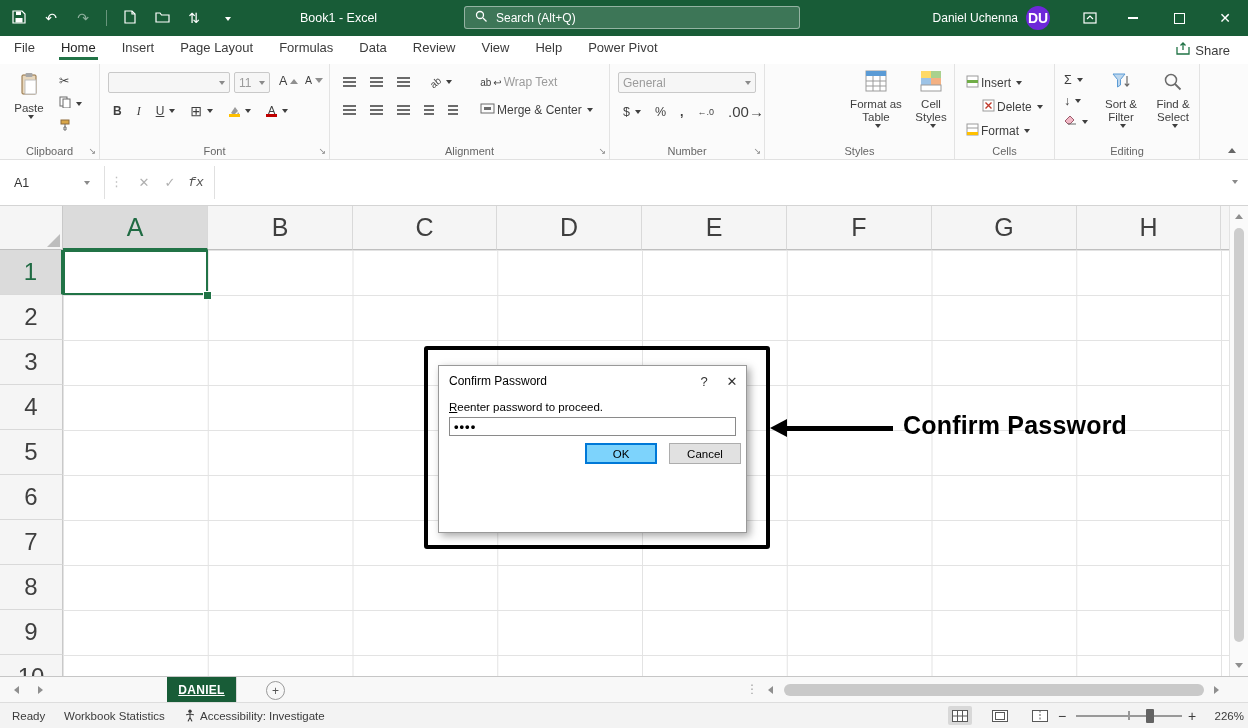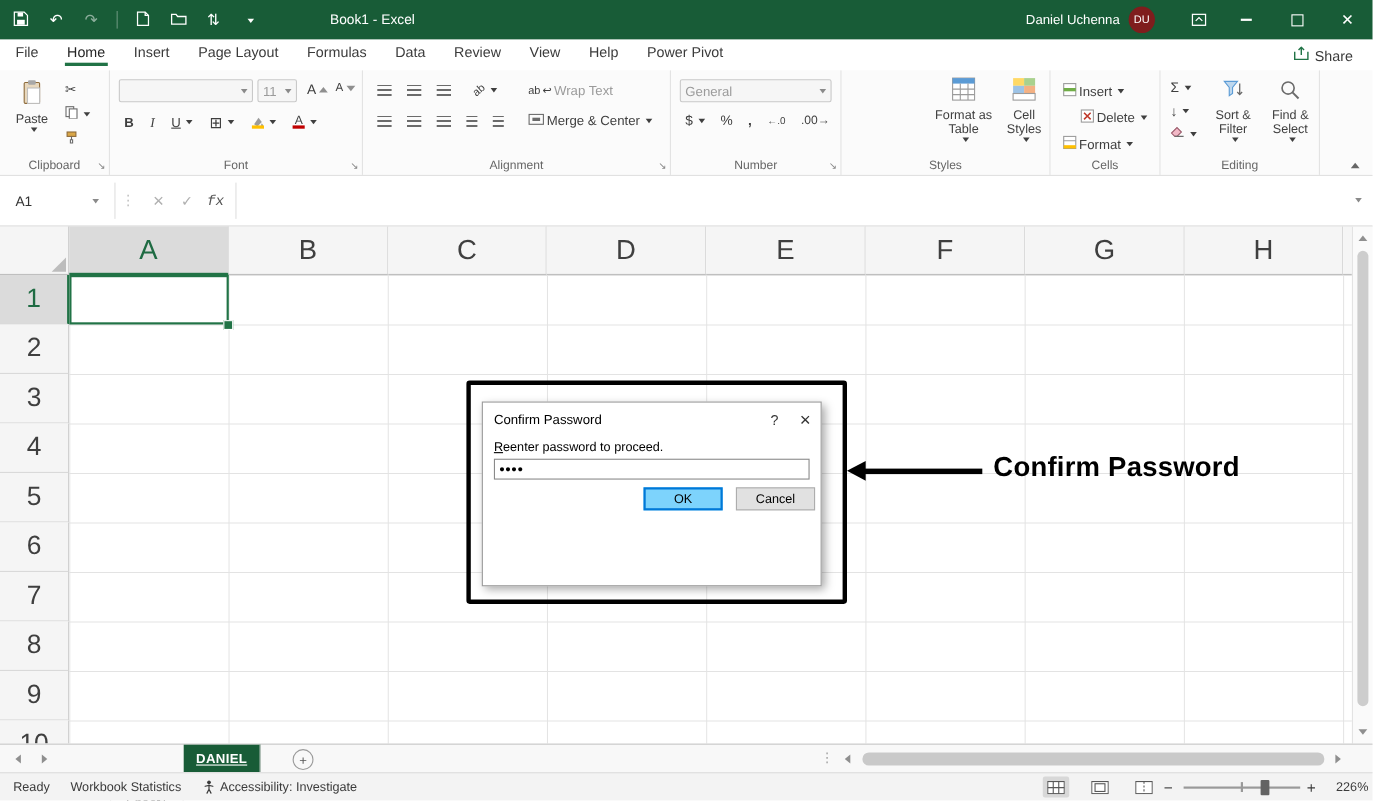--- a/index.html
+++ b/index.html
@@ -13,21 +13,21 @@
   .tri-d{width:0;height:0;border-left:4px solid transparent;border-right:4px solid transparent;border-top:5px solid #8f8f8f;}
 
   
   .titlebar{position:absolute;left:0;top:0;width:1248px;height:36px;background:#185C37;color:#fff;}
   .qat{position:absolute;left:10px;top:0;height:36px;display:flex;align-items:center;gap:14px;}
   .qat .ic{width:18px;text-align:center;font-size:14px;color:#fff;cursor:default;}
   .qat-sep{width:1px;height:16px;background:rgba(255,255,255,.35);}
   .win-title{position:absolute;left:300px;top:0;height:36px;display:flex;align-items:center;font-size:12.5px;color:#fff;}
   .searchbox{position:absolute;left:464px;top:6px;width:336px;height:23px;background:rgba(255,255,255,.16);border:1px solid rgba(255,255,255,.45);border-radius:3px;display:flex;align-items:center;padding-left:10px;gap:8px;box-sizing:border-box;font-size:12px;color:#fff;}
   .acct-name{position:absolute;right:230px;top:0;height:36px;display:flex;align-items:center;font-size:12px;color:#fff;}
-  .avatar{position:absolute;left:1026px;top:6px;width:24px;height:24px;border-radius:50%;background:#7f1d1d;color:#fff;font-size:10px;display:flex;align-items:center;justify-content:center;font-weight:normal;}
+  .avatar{position:absolute;left:1026px;top:6px;width:24px;height:24px;border-radius:50%;background:#6d28d9;color:#fff;font-size:14px;display:flex;align-items:center;justify-content:center;font-weight:bold;}
   .ribdisp{position:absolute;left:1078px;top:8px;width:24px;height:20px;display:flex;align-items:center;justify-content:center;}
   .winbtn{position:absolute;top:0;width:46px;height:36px;display:flex;align-items:center;justify-content:center;color:#fff;}
   .min-glyph{width:10px;height:1.5px;background:#fff;}
   .max-glyph{width:9px;height:9px;border:1.2px solid #fff;}
 
   
   .tabrow{position:absolute;left:0;top:36px;width:1248px;height:28px;background:#fff;}
   .tabs{display:flex;gap:22px;padding-left:12px;height:28px;align-items:center;font-size:13px;color:#3b3b3b;}
   .tab{padding:0 2px 5px;cursor:default;white-space:nowrap;}
   .tab.active{border-bottom:3px solid #217346;padding-bottom:2px;color:#242424;}
@@ -133,20 +133,29 @@
         <svg width="15" height="12" viewBox="0 0 15 12">
             <path d="M1 2h4l1.5 2H14v7H1z" fill="none" stroke="#fff" stroke-width="1.2"></path>
           </svg>
       </span>
       <span class="ic">⇅</span>
       <span class="ic" style="color:#fff"><span class="chev"></span></span>
     </div>
 
     <div class="win-title">Book1 - Excel</div>
 
+    <div class="searchbox">
+      <span>
+        <svg width="13" height="13" viewBox="0 0 13 13">
+            <circle cx="5" cy="5" r="3.5" fill="none" stroke="#fff" stroke-width="1.3"></circle>
+            <line x1="8" y1="8" x2="11.5" y2="11.5" stroke="#fff" stroke-width="1.3"></line>
+          </svg>
+      </span>
+      <span>Search (Alt+Q)</span>
+    </div>
 
     <div class="acct-name">Daniel Uchenna</div>
     <div class="avatar">DU</div>
     <div class="ribdisp">
       <svg width="14" height="12" viewBox="0 0 14 12">
           <rect x="1" y="1" width="12" height="10" fill="none" stroke="#fff" stroke-width="1.2"></rect>
           <path d="M4 7l3-3 3 3" fill="none" stroke="#fff" stroke-width="1.2"></path>
         </svg>
     </div>
     <div class="winbtn" style="left:1110px">
@@ -336,21 +345,21 @@
           </span>
         <span class="rbtn">
             <span class="glyph">%</span>
           </span>
         <span class="rbtn">
             <span class="glyph" style="font-weight:bold">,</span>
           </span>
         <span class="rbtn" style="font-size:9px">
             <span>←.0</span>
           </span>
-        <span class="rbtn" style="font-size:11px">
+        <span class="rbtn" style="font-size:15px">
             <span>.00→</span>
           </span>
       </div>
       <span class="grp-label">Number</span>
       <span class="launcher">↘</span>
     </div>
 
     <div class="grp" style="left:765px;width:190px">
       <div class="bigbtn abs" style="left:82px;top:2px;width:58px">
         <span class="bicon"><svg width="22" height="22" viewBox="0 0 22 22">

